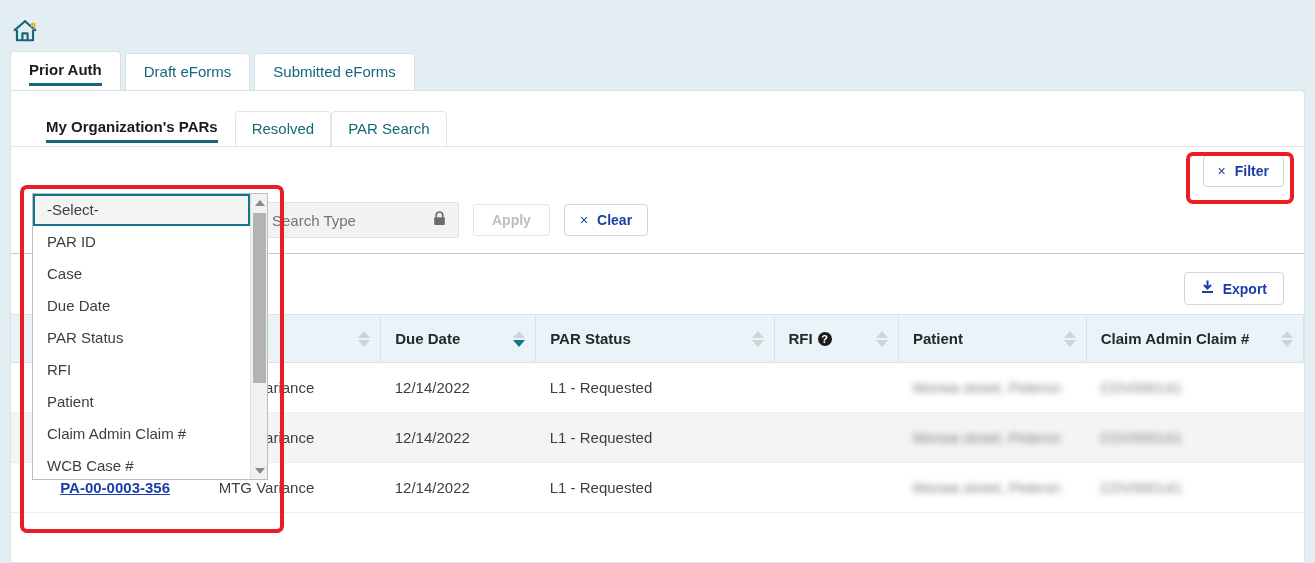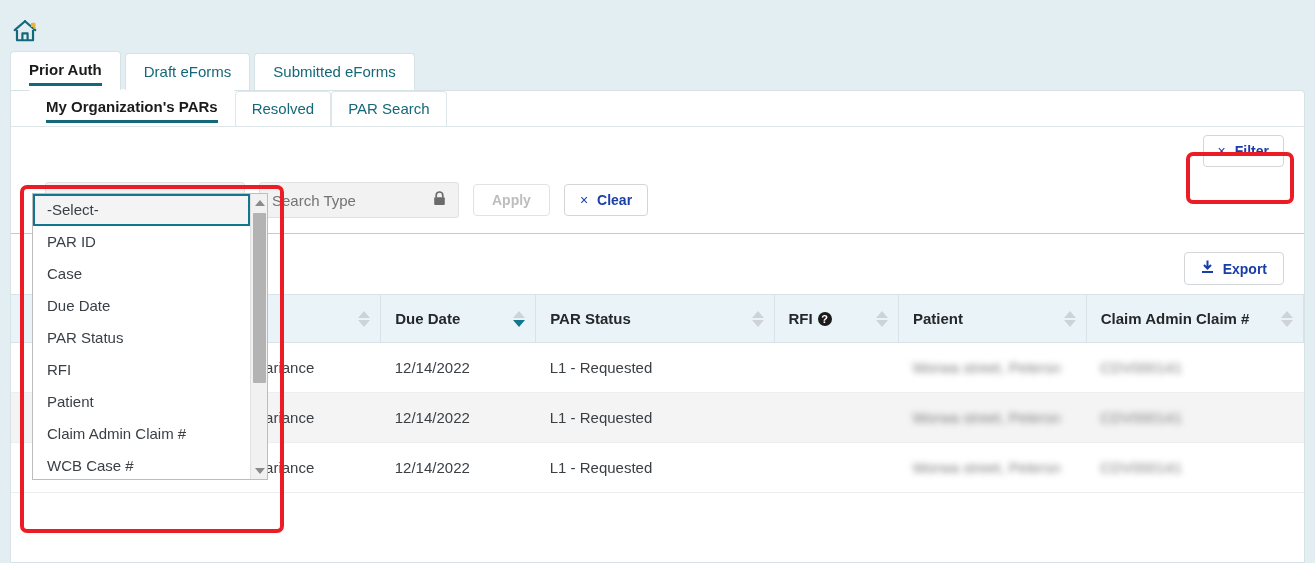--- a/index.html
+++ b/index.html
@@ -61,21 +61,21 @@
     left: 10px; right: 10px; top: 90px; bottom: 0;
     background: #ffffff;
     border: 1px solid #d6e2e6;
     border-radius: 0 4px 0 0;
   }
 
   
   #sub-tabs {
     display: flex; align-items: flex-end;
     padding: 16px 0 0 18px;
-    height: 36px;
+    height: 56px;
     border-bottom: 1px solid #dfe6e9;
     margin-bottom: 0;
   }
   .sub-tab {
     background: #ffffff;
     border: 1px solid #dfe6e9;
     border-bottom: none;
     border-radius: 4px 4px 0 0;
     padding: 8px 16px 9px 16px;
     font-size: 15px;

